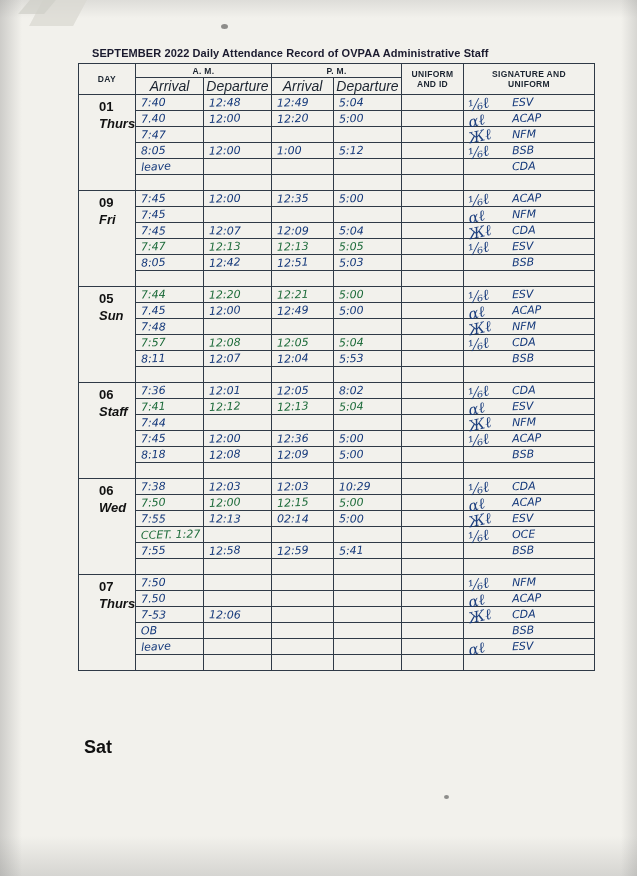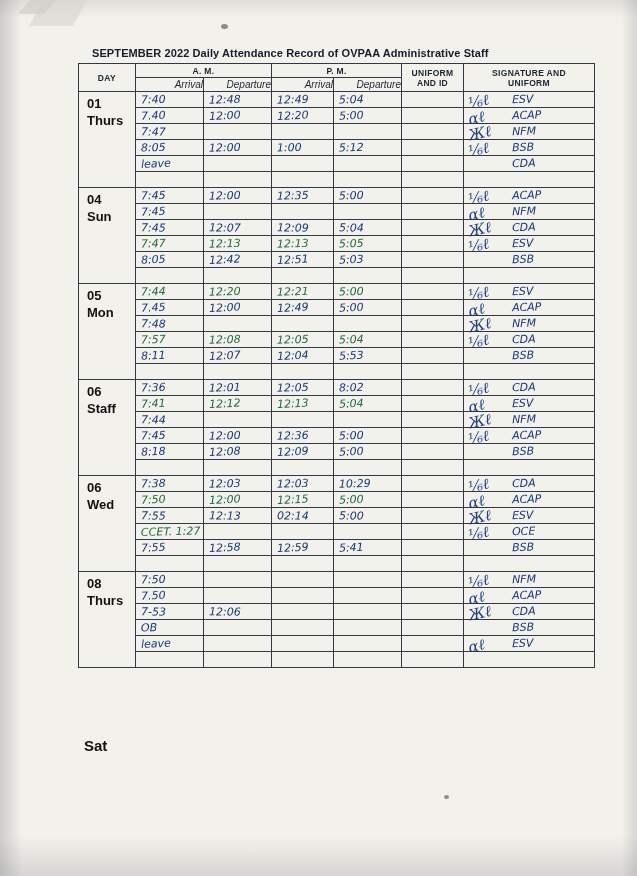--- a/index.html
+++ b/index.html
@@ -83,48 +83,48 @@
     color: #1b2430;
   }
   .hdr-top td {
     text-align: center;
     font-weight: bold;
     font-size: 8.5px;
     height: 13px;
     letter-spacing: 0.3px;
   }
   .hdr-sub td {
-    text-align: right;
+    text-align: center;
     font-style: italic;
-    font-size: 10px;
+    font-size: 14px;
     height: 13px;
   }
   .hdr-big {
     font-weight: bold;
     letter-spacing: 0.4px;
   }
   .hdr-two-line {
     font-weight: bold;
     font-size: 8px;
     line-height: 10px;
     text-align: center;
   }
 
   td.daycell {
     vertical-align: top;
     text-align: left;
-    padding-left: 8px;
+    padding-left: 20px;
     padding-top: 3px;
     font-weight: bold;
     font-size: 13px;
     color: #111;
     line-height: 17px;
   }
   td.daycell .dnum { display: block; }
-  td.daycell .dname { display: block; padding-left: 0px; }
+  td.daycell .dname { display: block; padding-left: 0px; font-style: italic; }
 
   .rowline td { height: 15px; }
 
   
   .hw {
     font-family: "DejaVu Sans", sans-serif;
     color: #14387a;
     font-size: 11px;
     font-style: italic;
     display: inline-block;
@@ -174,21 +174,21 @@
     font-size: 11px;
     font-style: italic;
     color: #14387a;
     white-space: nowrap;
   }
   
   .sat {
     position: absolute;
     left: 84px;
     top: 737px;
-    font-size: 15px;
+    font-size: 18px;
     font-weight: bold;
     color: #111;
   }
 </style>
 </head>
 <body>
 
 <div class="page">
   <div class="paper-shade"></div>
   <div class="corner-fold"></div>
@@ -399,22 +399,22 @@
         <tr class="rowline">
           <td></td>
           <td></td>
           <td></td>
           <td></td>
           <td></td>
           <td></td>
         </tr>
         <tr class="rowline">
           <td class="daycell" rowspan="6">
-            <span class="dnum">04</span>
-            <span class="dname">Sun</span>
+            <span class="dnum">09</span>
+            <span class="dname">Fri</span>
           </td>
           <td>
             <div class="cellwrap">
               <span class="hw ">7:45</span>
             </div>
           </td>
           <td>
             <div class="cellwrap">
               <span class="hw ">12:00</span>
             </div>
@@ -576,21 +576,21 @@
           <td></td>
           <td></td>
           <td></td>
           <td></td>
           <td></td>
           <td></td>
         </tr>
         <tr class="rowline">
           <td class="daycell" rowspan="6">
             <span class="dnum">05</span>
-            <span class="dname">Mon</span>
+            <span class="dname">Sun</span>
           </td>
           <td>
             <div class="cellwrap">
               <span class="hw green ">7:44</span>
             </div>
           </td>
           <td>
             <div class="cellwrap">
               <span class="hw green ">12:20</span>
             </div>
@@ -1103,21 +1103,21 @@
         <tr class="rowline">
           <td></td>
           <td></td>
           <td></td>
           <td></td>
           <td></td>
           <td></td>
         </tr>
         <tr class="rowline">
           <td class="daycell" rowspan="6">
-            <span class="dnum">08</span>
+            <span class="dnum">07</span>
             <span class="dname">Thurs</span>
           </td>
           <td>
             <div class="cellwrap">
               <span class="hw ">7:50</span>
             </div>
           </td>
           <td>
             <div class="cellwrap">
               <span class="hw "></span>

